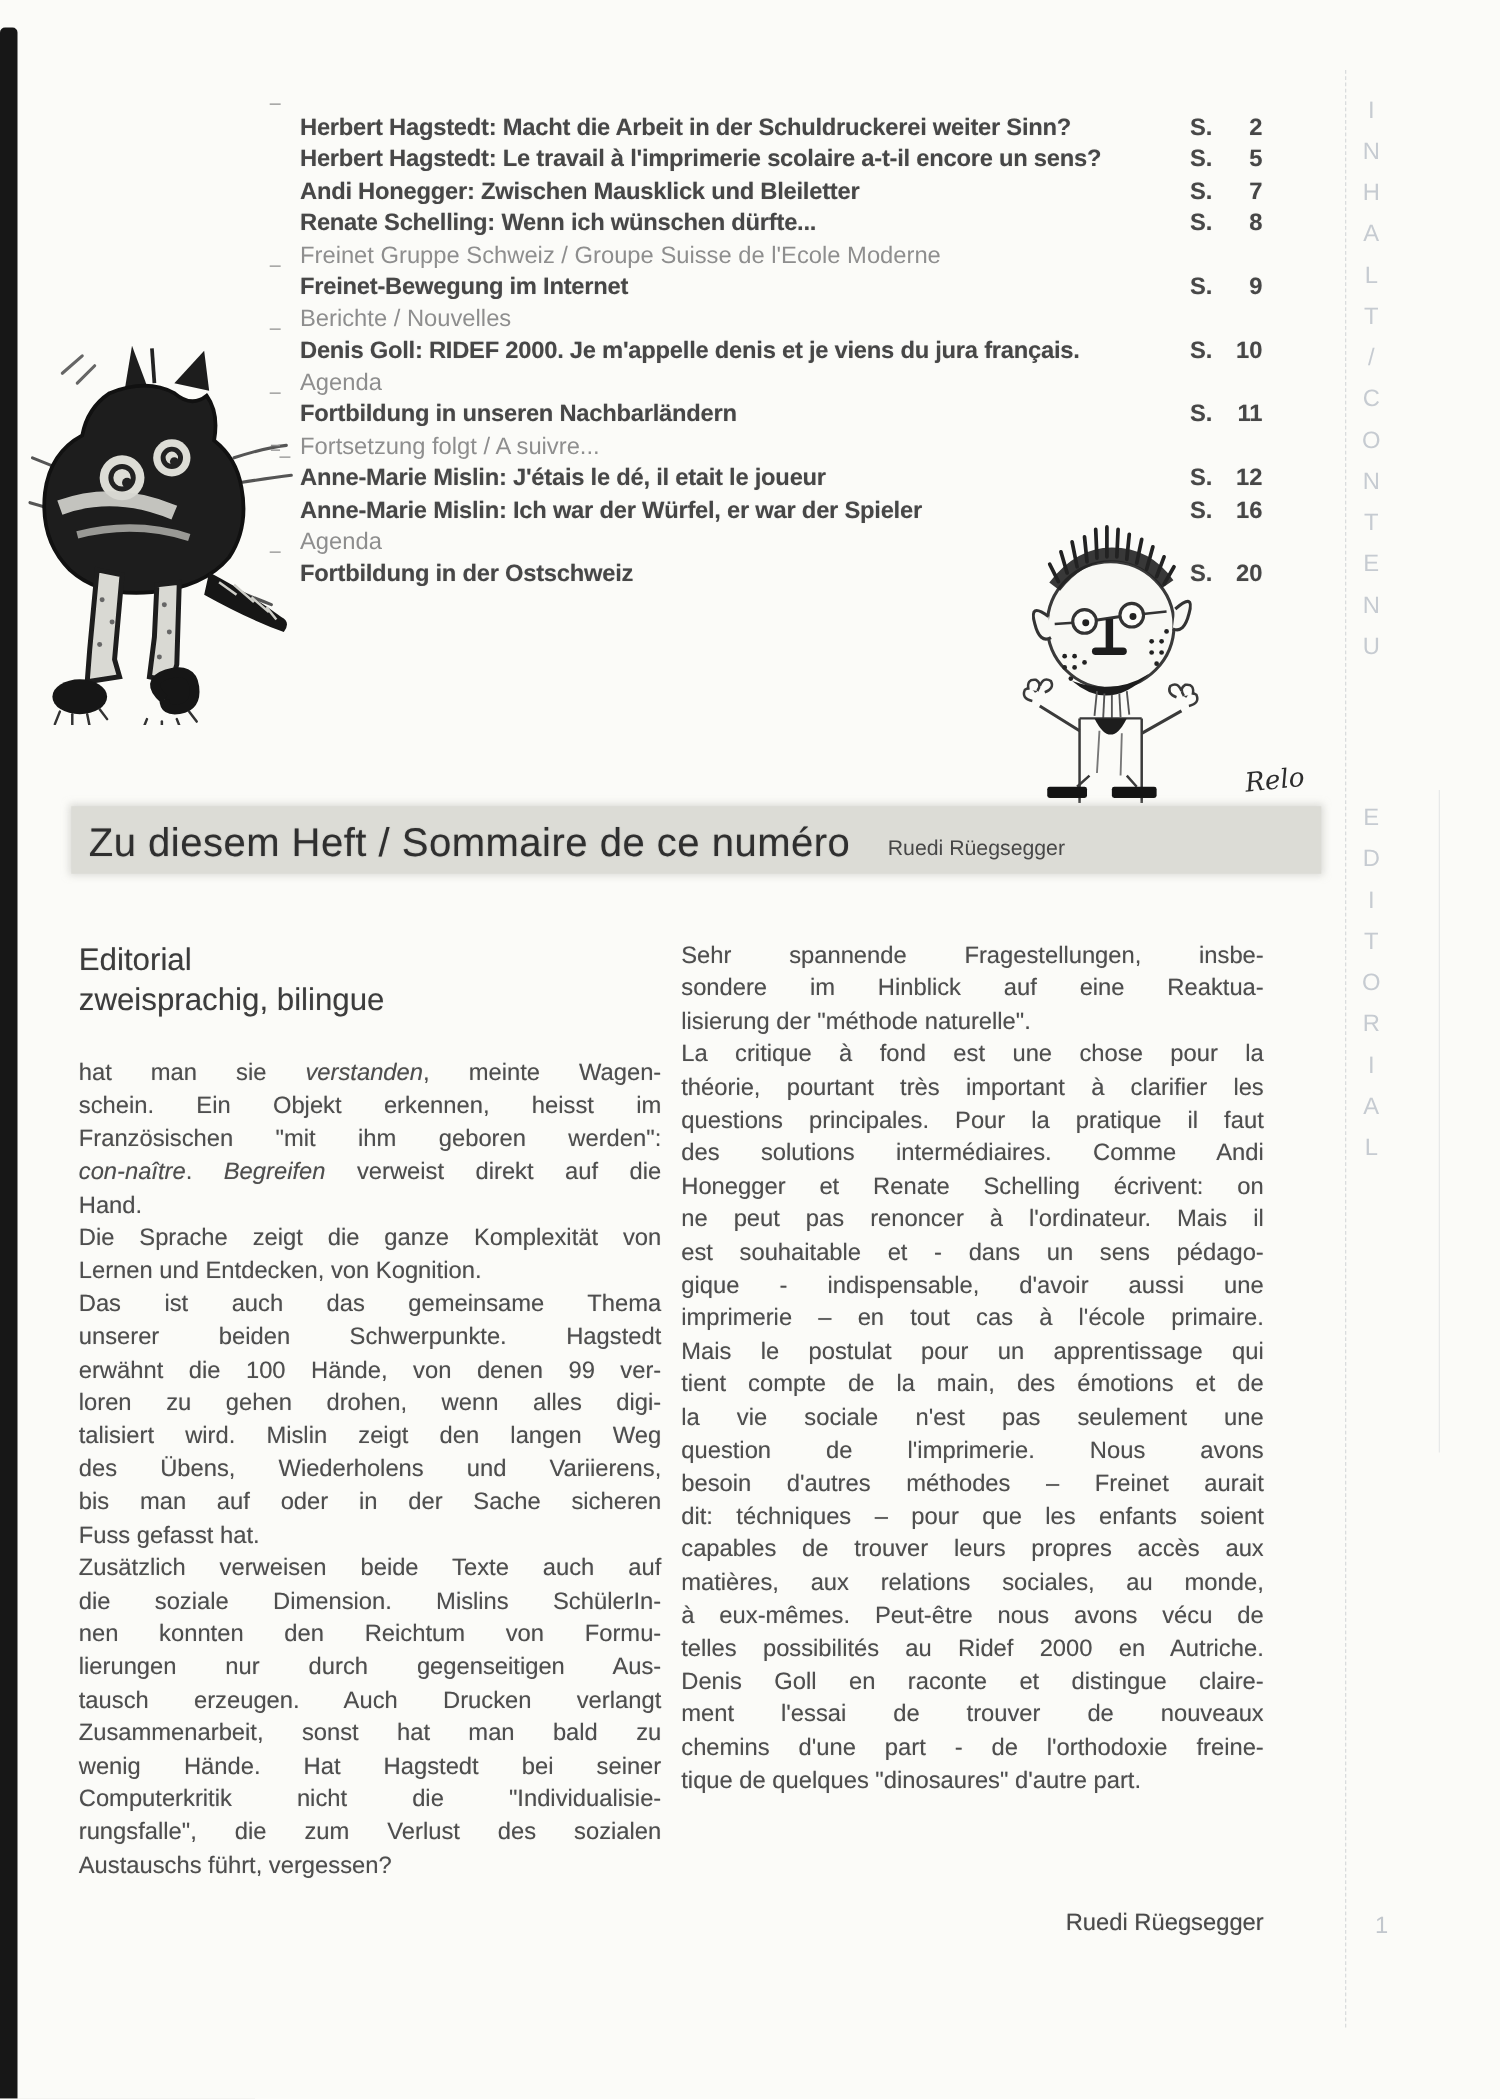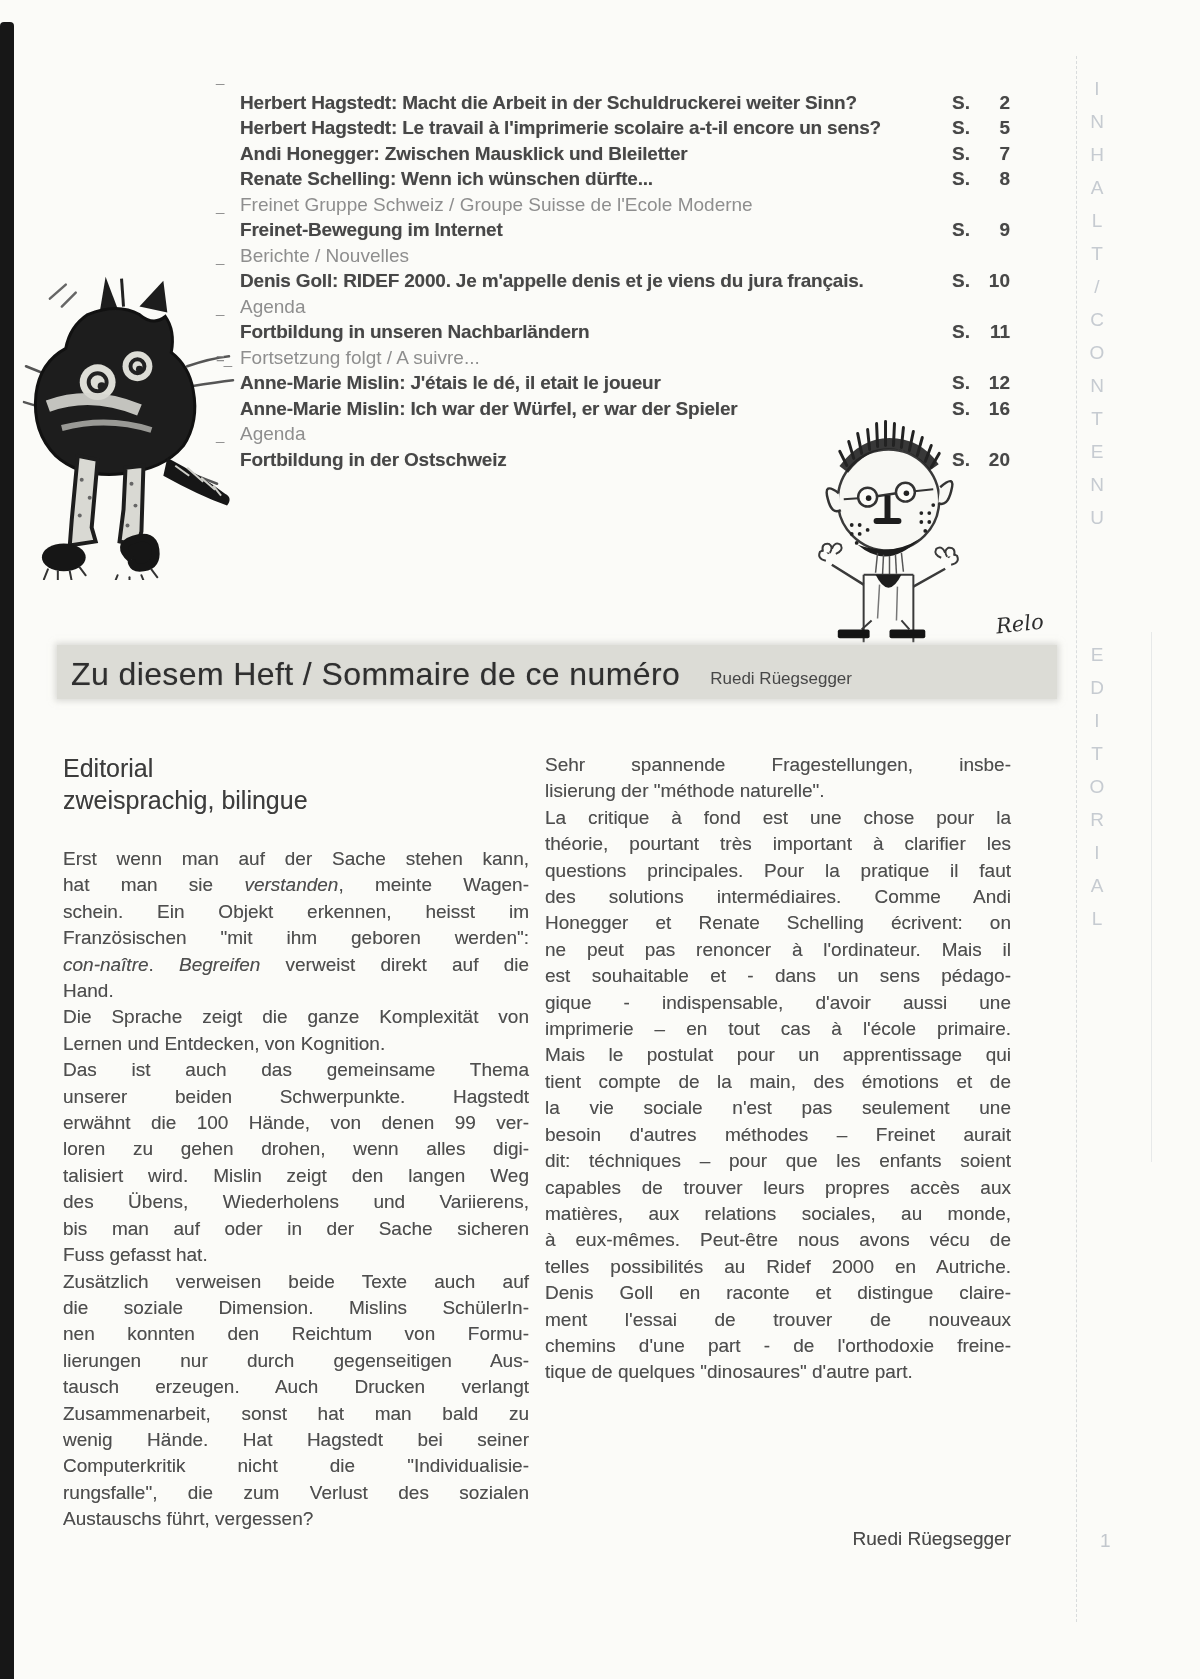--- a/index.html
+++ b/index.html
@@ -328,21 +328,20 @@
     <span class="banner-title">Zu diesem Heft / Sommaire de ce numéro</span>
     <span class="banner-author">Ruedi Rüegsegger</span>
   </div>
 
   <div class="col col-left">
     <div class="ed-head">
       <div class="ed-h">Editorial</div>
       <div class="ed-h">zweisprachig, bilingue</div>
     </div>
     <div id="colLeftBody">
-        <div class="jline"><span>Erst wenn man auf der Sache stehen kann,</span></div>
         <div class="jline"><span>hat man sie </span><i>verstanden</i><span>, meinte Wagen-</span></div>
         <div class="jline"><span>schein. Ein Objekt erkennen, heisst im</span></div>
         <div class="jline"><span>Französischen "mit ihm geboren werden":</span></div>
         <div class="jline"><span></span><i>con-naître</i><span>. </span><i>Begreifen</i><span> verweist direkt auf die</span></div>
         <div class="jline last"><span>Hand.</span></div>
         <div class="jline"><span>Die Sprache zeigt die ganze Komplexität von</span></div>
         <div class="jline last"><span>Lernen und Entdecken, von Kognition.</span></div>
         <div class="jline"><span>Das ist auch das gemeinsame Thema</span></div>
         <div class="jline"><span>unserer beiden Schwerpunkte. Hagstedt</span></div>
         <div class="jline"><span>erwähnt die 100 Hände, von denen 99 ver-</span></div>
@@ -359,33 +358,35 @@
         <div class="jline"><span>Zusammenarbeit, sonst hat man bald zu</span></div>
         <div class="jline"><span>wenig Hände. Hat Hagstedt bei seiner</span></div>
         <div class="jline"><span>Computerkritik nicht die "Individualisie-</span></div>
         <div class="jline"><span>rungsfalle", die zum Verlust des sozialen</span></div>
         <div class="jline last"><span>Austauschs führt, vergessen?</span></div>
       </div>
   </div>
 
   <div class="col col-right" id="colRightBody">
       <div class="jline"><span>Sehr spannende Fragestellungen, insbe-</span></div>
+      <div class="jline"><span>sondere im Hinblick auf eine Reaktua-</span></div>
       <div class="jline last"><span>lisierung der "méthode naturelle".</span></div>
       <div class="jline"><span>La critique à fond est une chose pour la</span></div>
       <div class="jline"><span>théorie, pourtant très important à clarifier les</span></div>
       <div class="jline"><span>questions principales. Pour la pratique il faut</span></div>
       <div class="jline"><span>des solutions intermédiaires. Comme Andi</span></div>
       <div class="jline"><span>Honegger et Renate Schelling écrivent: on</span></div>
       <div class="jline"><span>ne peut pas renoncer à l'ordinateur. Mais il</span></div>
       <div class="jline"><span>est souhaitable et - dans un sens pédago-</span></div>
       <div class="jline"><span>gique - indispensable, d'avoir aussi une</span></div>
       <div class="jline"><span>imprimerie – en tout cas à l'école primaire.</span></div>
       <div class="jline"><span>Mais le postulat pour un apprentissage qui</span></div>
       <div class="jline"><span>tient compte de la main, des émotions et de</span></div>
       <div class="jline"><span>la vie sociale n'est pas seulement une</span></div>
+      <div class="jline"><span>question de l'imprimerie. Nous avons</span></div>
       <div class="jline"><span>besoin d'autres méthodes – Freinet aurait</span></div>
       <div class="jline"><span>dit: téchniques – pour que les enfants soient</span></div>
       <div class="jline"><span>capables de trouver leurs propres accès aux</span></div>
       <div class="jline"><span>matières, aux relations sociales, au monde,</span></div>
       <div class="jline"><span>à eux-mêmes. Peut-être nous avons vécu de</span></div>
       <div class="jline"><span>telles possibilités au Ridef 2000 en Autriche.</span></div>
       <div class="jline"><span>Denis Goll en raconte et distingue claire-</span></div>
       <div class="jline"><span>ment l'essai de trouver de nouveaux</span></div>
       <div class="jline"><span>chemins d'une part - de l'orthodoxie freine-</span></div>
       <div class="jline last"><span>tique de quelques "dinosaures" d'autre part.</span></div>

